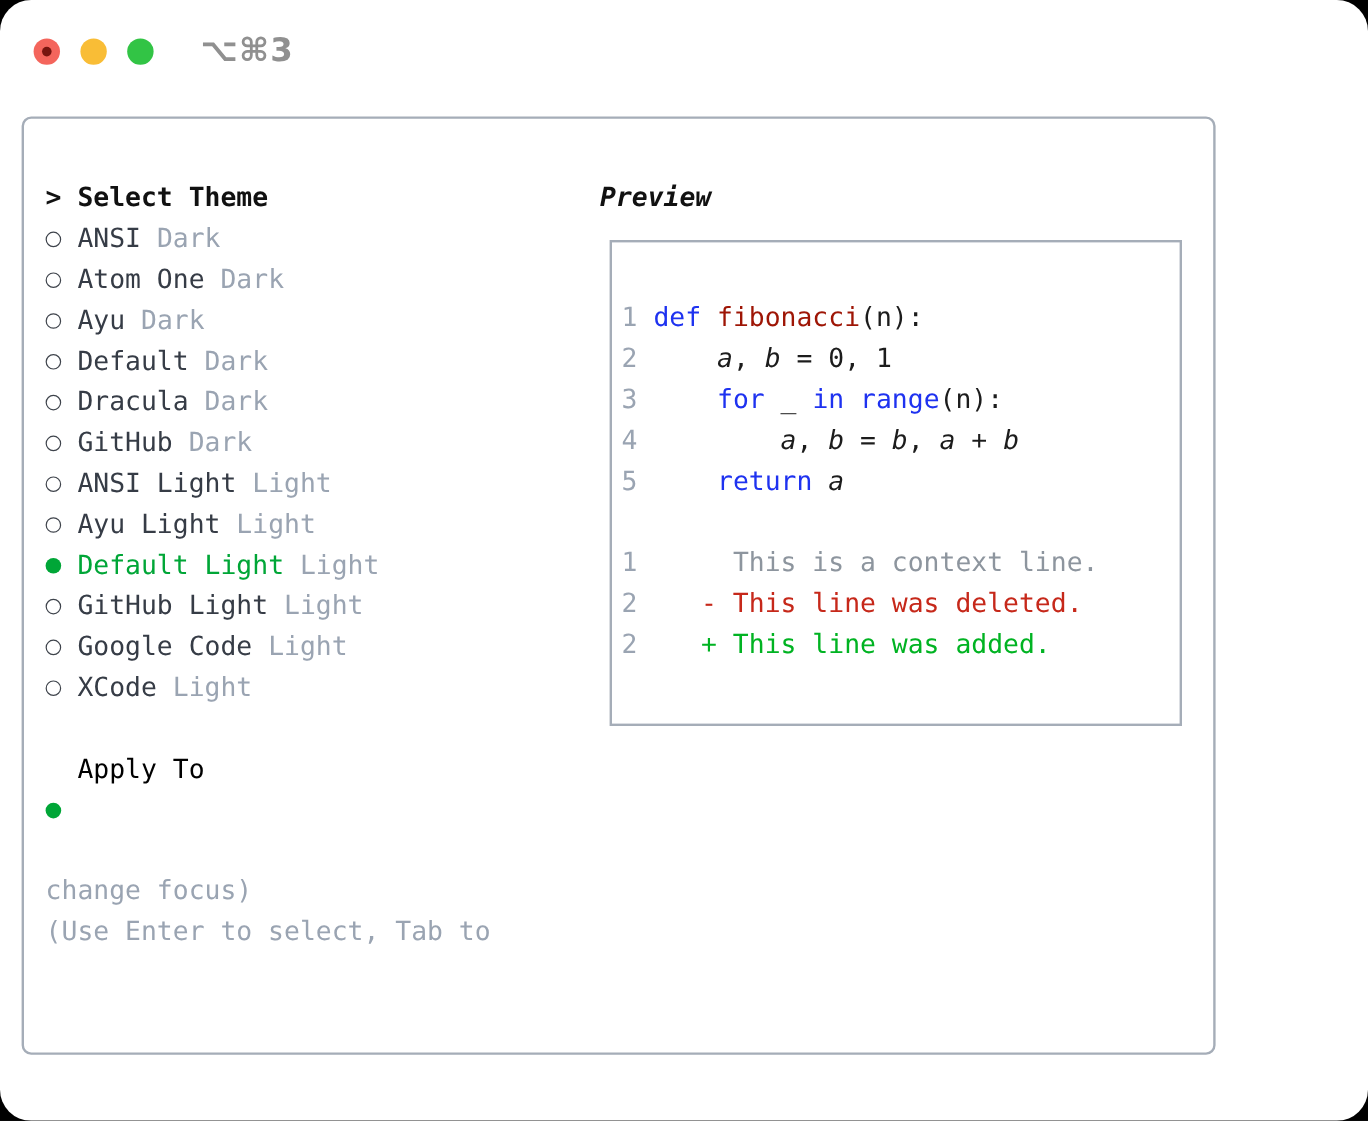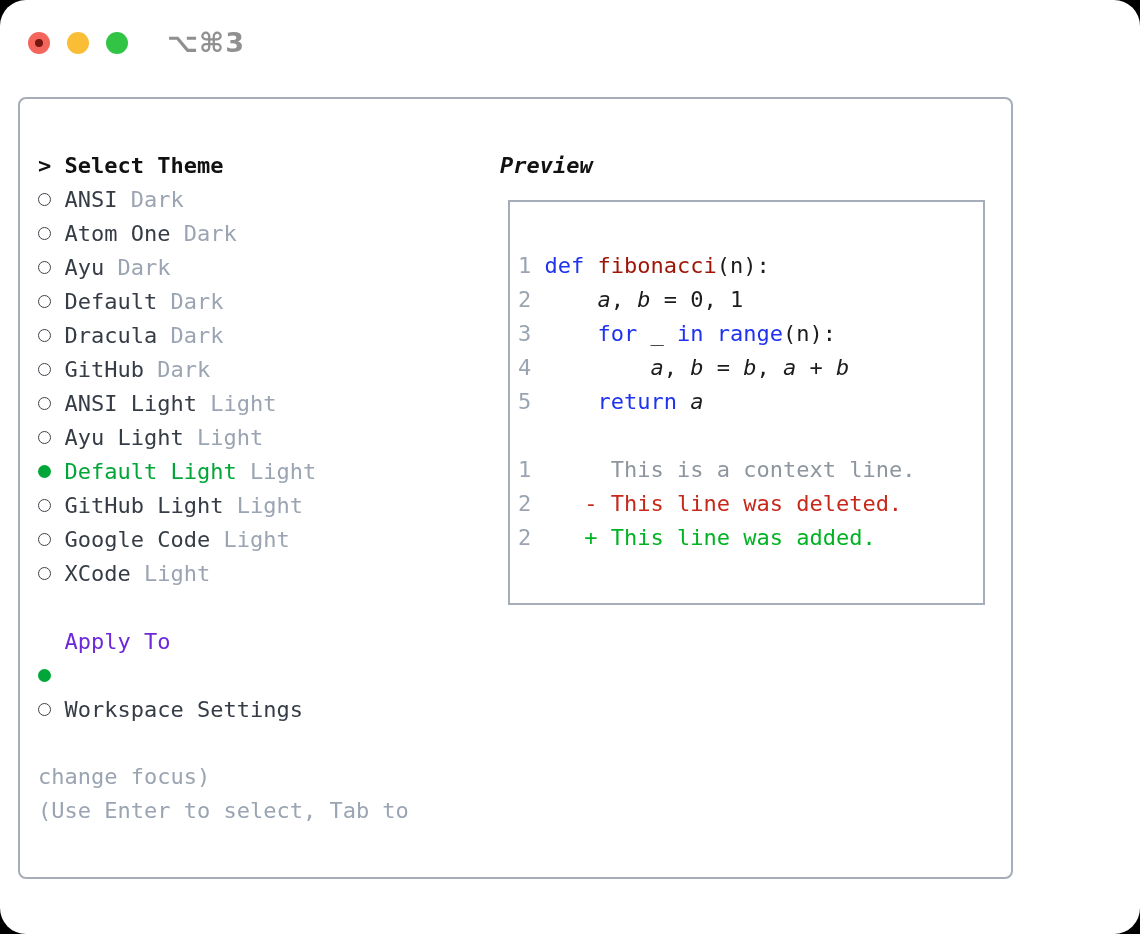--- a/index.html
+++ b/index.html
@@ -42,21 +42,21 @@
     position:absolute;left:18px;top:97px;width:995px;height:782px;
     border:2px solid var(--border-gray);border-radius:8px;box-sizing:border-box;
   }
   .left-col{position:absolute;left:18px;top:49px;}
   .right-col{position:absolute;left:480px;top:49px;font-style:italic;}
   .row{height:34px;display:flex;align-items:center;white-space:pre;font-size:22px;}
   .spacer{height:34px;}
   .marker{width:26.5px;flex:none;display:flex;align-items:center;}
   .prompt{font-weight:bold;color:#111;}
   .header-text{font-weight:bold;color:#111;}
-  .subheader-text{color:#6d28d9;}
+  .subheader-text{color:#000000;}
   .ring{width:11px;height:11px;border:1.5px solid var(--ring);border-radius:50%;box-sizing:content-box;}
   .gdot{width:13px;height:13px;border-radius:50%;background:var(--accent-green);}
   .t-name{color:var(--text-dark);}
   .t-name.selected{color:var(--accent-green);}
   .t-suffix{color:var(--muted);}
   .help{font-size:22px;line-height:34px;color:var(--muted);white-space:pre;}
   
   .preview-box{
     position:absolute;left:488px;top:101px;width:477px;height:405px;
     border:2px solid var(--border-gray);box-sizing:border-box;
@@ -109,21 +109,20 @@
             <div class="row"><span class="marker"><span class="ring"></span></span><span class="t-name">XCode</span><span class="t-suffix"> Light</span></div>
           </div>
 
         <div class="spacer"></div>
         <div class="row">
           <span class="marker"></span>
           <span class="subheader-text">Apply To</span>
         </div>
         <div id="apply-list">
             <div class="row"><span class="marker"><span class="gdot"></span></span></div>
-            <div class="row"><span class="marker"><span class="ring"></span></span><span class="t-name">Workspace Settings</span></div>
           </div>
 
         <div class="spacer"></div>
         <div class="help">change focus)</div>
         <div class="help">(Use Enter to select, Tab to</div>
       </div>
 
       <div class="right-col">
         <div class="row">
           <span class="header-text">Preview</span>

